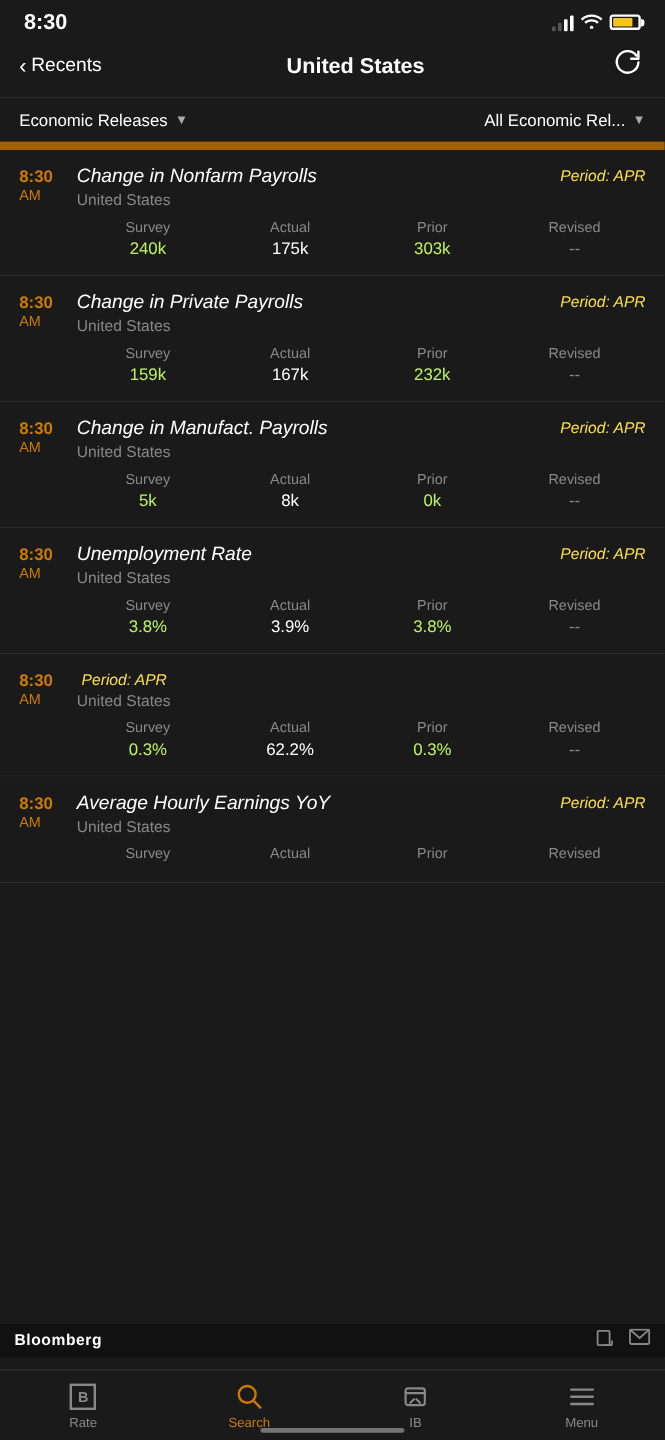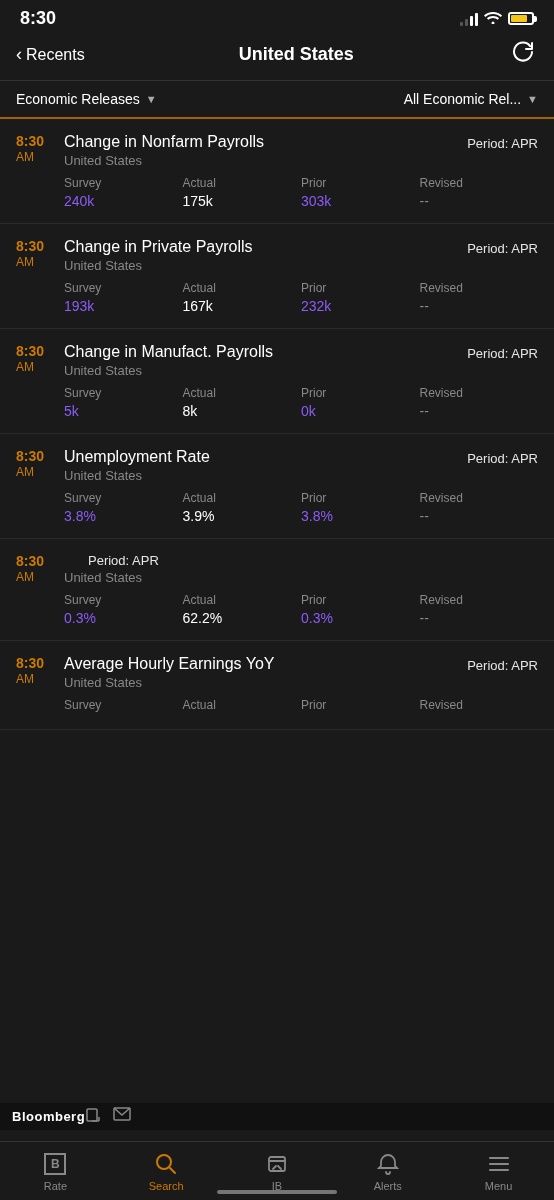--- a/index.html
+++ b/index.html
@@ -105,21 +105,21 @@
       text-align: center;
     }
 
     
     .filter-bar {
       background: #1a1a1a;
       display: flex;
       align-items: center;
       justify-content: space-between;
       padding: 10px 16px;
-      border-bottom: 2px solid #a16207;
+      border-bottom: 7px solid #a16207;
     }
     .filter-btn {
       display: flex;
       align-items: center;
       gap: 6px;
       color: #fff;
       font-size: 14px;
       font-weight: 500;
       cursor: pointer;
     }
@@ -151,58 +151,60 @@
     .release-time-ampm {
       color: #cc7a00;
       font-size: 12px;
     }
     .release-content {
       flex: 1;
     }
     .release-header {
       display: flex;
       justify-content: space-between;
-      align-items: flex-end;
+      align-items: flex-start;
       margin-bottom: 2px;
+      font-style: italic;
     }
     .release-name {
       font-size: 16px;
       font-weight: 500;
       color: #fff;
     }
     .release-country {
       font-size: 13px;
       color: #888;
       margin-bottom: 2px;
     }
     .release-period {
       font-size: 13px;
-      color: #e5e5e5;
+      color: #fde047;
       white-space: nowrap;
-      margin-left: 24px;
+      margin-left: 4px;
     }
     .release-stats {
       display: flex;
       gap: 0;
       margin-top: 8px;
+      text-align: center;
     }
     .stat-col {
       flex: 1;
     }
     .stat-label {
       font-size: 12px;
       color: #888;
       margin-bottom: 3px;
     }
     .stat-value {
       font-size: 14px;
       color: #fff;
     }
     .stat-value.orange {
-      color: #8b5cf6;
+      color: #bef264;
     }
     .stat-value.dim {
       color: #888;
     }
 
     
     .tab-bar {
       position: fixed;
       bottom: 0;
       left: 0;
@@ -242,20 +244,21 @@
     }
 
     
     .bloomberg-footer {
       position: fixed;
       bottom: 70px;
       left: 0;
       width: 554px;
       background: #111;
       display: flex;
+      justify-content: space-between;
       align-items: center;
       padding: 4px 12px;
     }
     .bloomberg-logo {
       color: #fff;
       font-size: 13px;
       font-weight: 700;
       letter-spacing: 0.5px;
     }
     .footer-icons {
@@ -395,21 +398,21 @@
     </div>
     <div class="release-content">
       <div class="release-header">
         <span class="release-name">Change in Private Payrolls</span>
         <span class="release-period">Period: APR</span>
       </div>
       <div class="release-country">United States</div>
       <div class="release-stats">
         <div class="stat-col">
           <div class="stat-label">Survey</div>
-          <div class="stat-value orange">193k</div>
+          <div class="stat-value orange">159k</div>
         </div>
         <div class="stat-col">
           <div class="stat-label">Actual</div>
           <div class="stat-value ">167k</div>
         </div>
         <div class="stat-col">
           <div class="stat-label">Prior</div>
           <div class="stat-value orange">232k</div>
         </div>
         <div class="stat-col">
@@ -585,29 +588,20 @@
         <rect x="3" y="4" width="16" height="14" rx="2"></rect>
         <line x1="3" y1="8" x2="19" y2="8"></line>
         <polyline points="10,13 7,16"></polyline>
         <polyline points="12,13 15,16"></polyline>
       </svg>
     </div>
     <span class="tab-label">IB</span>
   </div>
   <div class="tab-item">
     <div class="tab-icon">
-      <svg width="22" height="22" viewBox="0 0 22 22" fill="none" stroke="#888" stroke-width="1.8" stroke-linecap="round">
-        <path d="M11 2a7 7 0 0 1 7 7v4l2 2H2l2-2V9a7 7 0 0 1 7-7z"></path>
-        <path d="M9 19a2 2 0 0 0 4 0"></path>
-      </svg>
-    </div>
-    <span class="tab-label">Alerts</span>
-  </div>
-  <div class="tab-item">
-    <div class="tab-icon">
       <div class="menu-lines">
         <div class="menu-line"></div>
         <div class="menu-line"></div>
         <div class="menu-line"></div>
       </div>
     </div>
     <span class="tab-label">Menu</span>
   </div>
 </div>
 

